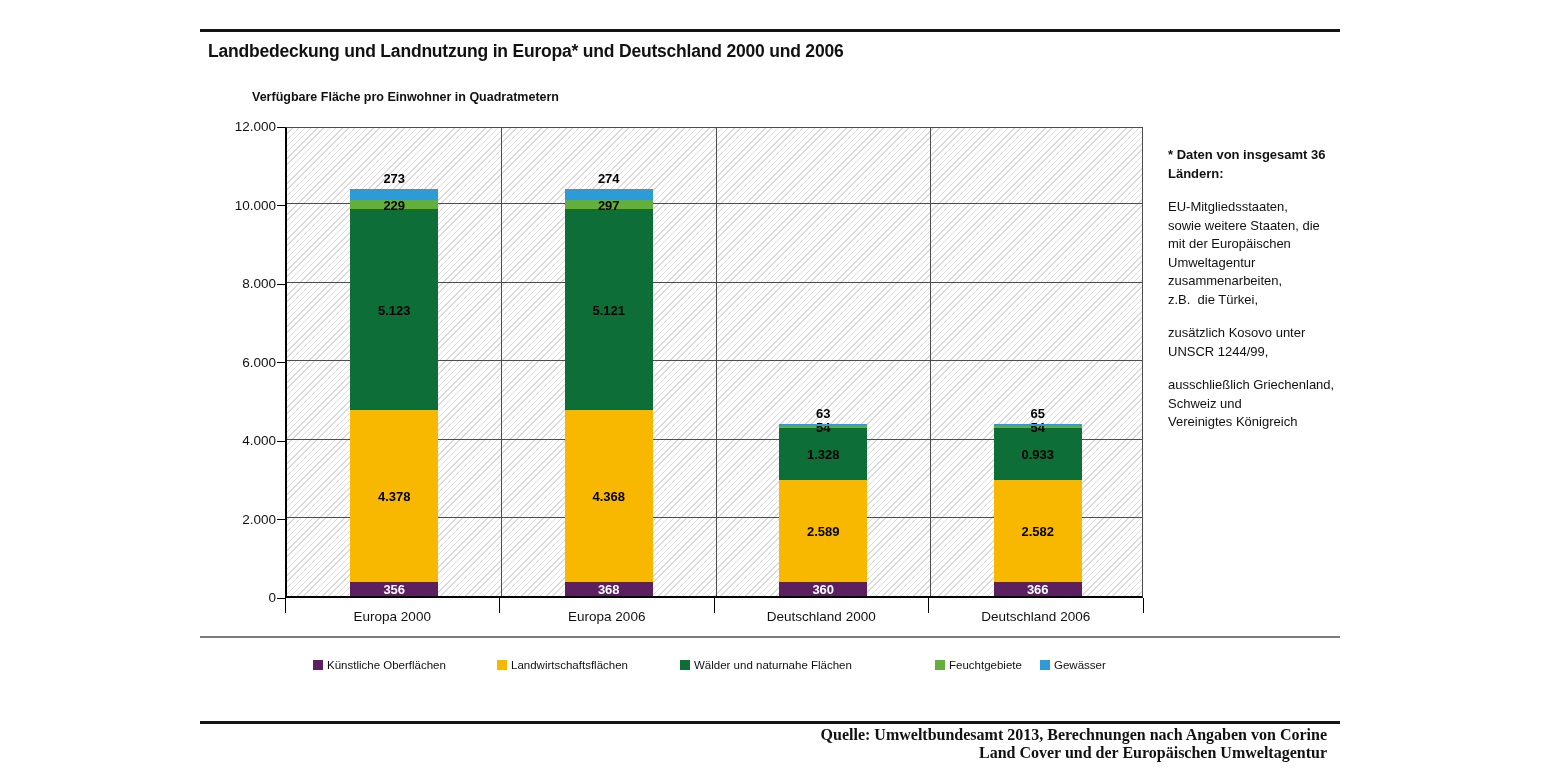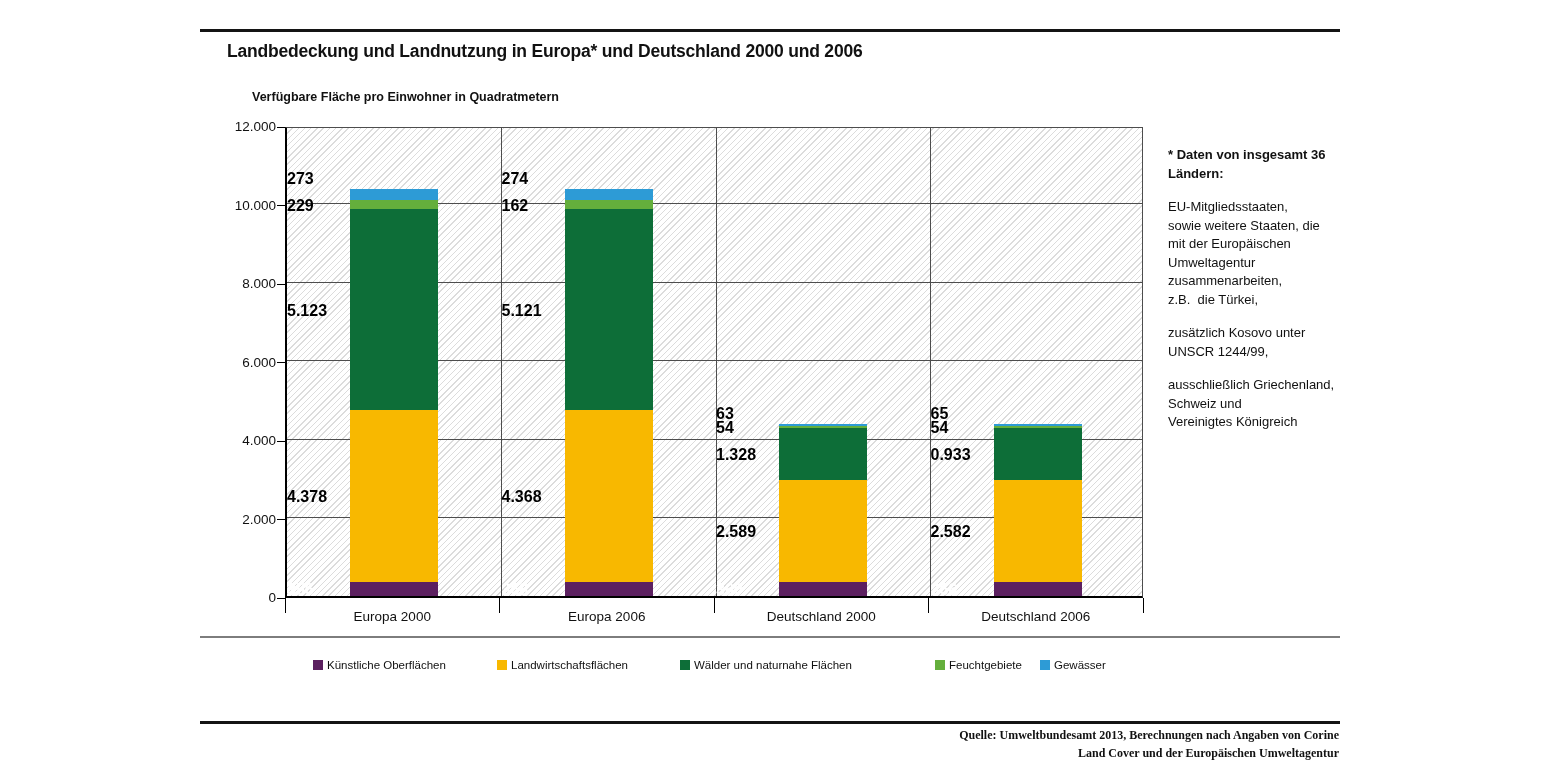--- a/index.html
+++ b/index.html
@@ -6,51 +6,51 @@
   html,body { background:#ffffff; }
   body { font-family:"Liberation Sans", sans-serif; color:#111; }
   .page { position:relative; width:1545px; height:775px; background:#fff; overflow:hidden; }
 
   .rule { position:absolute; left:200px; width:1140px; }
   .top-rule    { top:29px;  height:3px;   background:#141414; }
   .mid-rule    { top:636px; height:2px;   background:#7d7d7d; }
   .bottom-rule { top:721px; height:3px;   background:#141414; }
 
   .title { position:absolute; left:208px; top:41px; font-size:17.5px; font-weight:bold;
-           letter-spacing:-0.2px; color:#111;margin-left:19px; }
+           letter-spacing:-0.2px; color:#111; }
   .axis-title { position:absolute; left:252px; top:90px; font-size:12.5px; font-weight:bold; }
 
   .plot { position:absolute; left:285px; top:127px; width:858px; height:471px;
           background:repeating-linear-gradient(135deg,#ffffff 0 3.4px,#dcdcdc 3.4px 4.4px);
           border-top:1px solid #4d4d4d; border-right:1px solid #4d4d4d;
           border-left:2px solid #000; border-bottom:2px solid #000; }
   .gridline-h { position:absolute; left:0; width:100%; height:1px; background:#4d4d4d; }
   .gridline-v { position:absolute; top:0; height:100%; width:1px; background:#4d4d4d; }
 
   .bar-col { position:absolute; top:0; height:100%; }
   .bar-seg { position:absolute; }
-  .bar-label { position:absolute; left:0; width:100%; 
-               font-size:16px; font-weight:bold; line-height:15px; white-space:nowrap; }
+  .bar-label { position:absolute; left:0; width:100%; text-align:center;
+               font-size:13px; font-weight:bold; line-height:15px; white-space:nowrap; }
 
   .ytick { position:absolute; left:277px; width:8px; height:1px; background:#000; }
   .xtick { position:absolute; top:598px; width:1px; height:15px; background:#000; }
   .ylabel { position:absolute; left:190px; width:86px; text-align:right; font-size:13.5px; }
   .xlabel { position:absolute; top:609px; text-align:center; font-size:13.5px; }
 
   .note { position:absolute; left:1168px; top:146px; width:188px; font-size:13px; line-height:18.5px; }
   .note-heading { font-weight:bold; white-space:pre-wrap; margin-bottom:15px; }
   .note-para { white-space:pre-wrap; margin-bottom:15px; }
 
   .legend { position:absolute; left:200px; top:659px; width:1140px; height:22px; }
   .legend-item { position:absolute; top:0; display:flex; align-items:center; gap:4px;
                  font-size:11.5px; white-space:nowrap; }
   .legend-swatch { width:10px; height:10px; flex:0 0 auto; }
 
-  .source { position:absolute; right:206px; top:726px; text-align:right;
-            font-family:"Liberation Serif", serif; font-weight:bold; font-size:12px; line-height:18px; }
+  .source { position:absolute; right:218px; top:726px; text-align:right;
+            font-family:"Liberation Serif", serif; font-weight:bold; font-size:16px; line-height:18px; }
 </style>
 </head>
 <body>
 
 <div class="page">
   <div class="rule top-rule"></div>
   <div class="title">Landbedeckung und Landnutzung in Europa* und Deutschland 2000 und 2006</div>
   <div class="axis-title">Verfügbare Fläche pro Einwohner in Quadratmetern</div>
 
   <div class="plot" id="plot">
@@ -75,21 +75,21 @@
         <div class="bar-label" style="color: rgb(0, 0, 0); bottom: 409.591px;">273</div>
       </div>
       <div class="bar-col" style="left: 214.5px; width: 214.5px;">
         <div class="bar-seg" style="left: 63.25px; width: 88px; bottom: 0px; height: 14.444px; background: rgb(92, 32, 96);"></div>
         <div class="bar-label" style="color: rgb(255, 255, 255); bottom: 7.222px; transform: translateY(50%);">368</div>
         <div class="bar-seg" style="left: 63.25px; width: 88px; bottom: 14.444px; height: 171.444px; background: rgb(248, 184, 0);"></div>
         <div class="bar-label" style="color: rgb(0, 0, 0); bottom: 100.166px; transform: translateY(50%);">4.368</div>
         <div class="bar-seg" style="left: 63.25px; width: 88px; bottom: 185.888px; height: 200.999px; background: rgb(13, 110, 56);"></div>
         <div class="bar-label" style="color: rgb(0, 0, 0); bottom: 286.388px; transform: translateY(50%);">5.121</div>
         <div class="bar-seg" style="left: 63.25px; width: 88px; bottom: 386.887px; height: 8.949px; background: rgb(100, 175, 60);"></div>
-        <div class="bar-label" style="color: rgb(0, 0, 0); bottom: 391.362px; transform: translateY(50%);">162</div>
+        <div class="bar-label" style="color: rgb(0, 0, 0); bottom: 391.362px; transform: translateY(50%);">297</div>
         <div class="bar-seg" style="left: 63.25px; width: 88px; bottom: 395.836px; height: 10.7545px; background: rgb(45, 155, 214);"></div>
         <div class="bar-label" style="color: rgb(0, 0, 0); bottom: 409.591px;">274</div>
       </div>
       <div class="bar-col" style="left: 429px; width: 214.5px;">
         <div class="bar-seg" style="left: 63.25px; width: 88px; bottom: 0px; height: 14.13px; background: rgb(92, 32, 96);"></div>
         <div class="bar-label" style="color: rgb(255, 255, 255); bottom: 7.065px; transform: translateY(50%);">360</div>
         <div class="bar-seg" style="left: 63.25px; width: 88px; bottom: 14.13px; height: 101.618px; background: rgb(248, 184, 0);"></div>
         <div class="bar-label" style="color: rgb(0, 0, 0); bottom: 64.9391px; transform: translateY(50%);">2.589</div>
         <div class="bar-seg" style="left: 63.25px; width: 88px; bottom: 115.748px; height: 52.124px; background: rgb(13, 110, 56);"></div>
         <div class="bar-label" style="color: rgb(0, 0, 0); bottom: 141.81px; transform: translateY(50%);">1.328</div>

